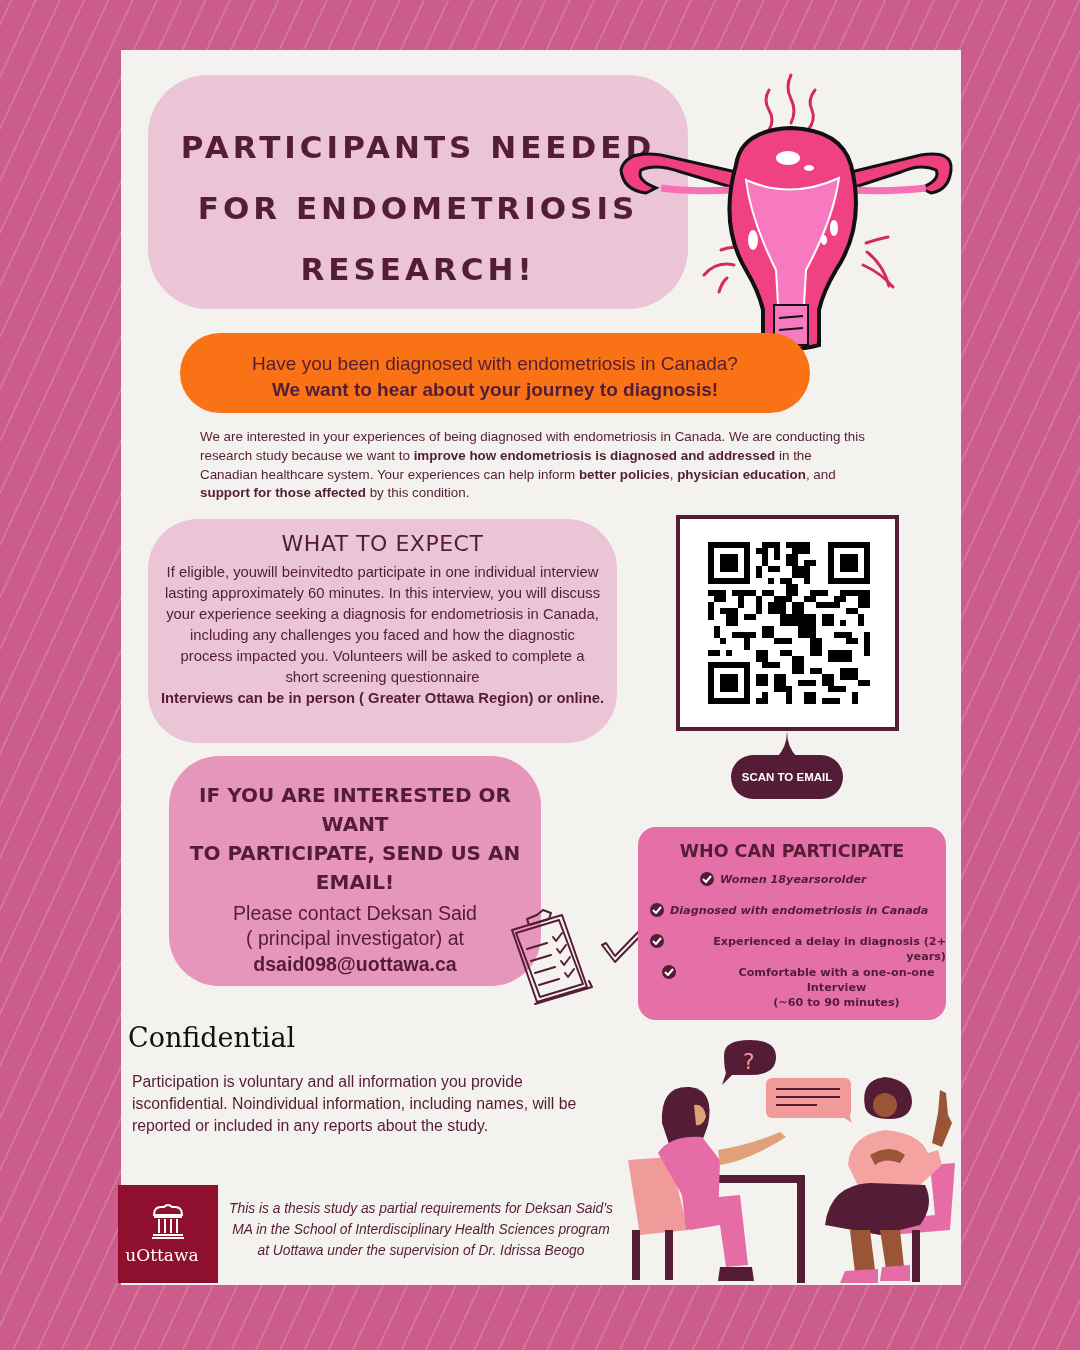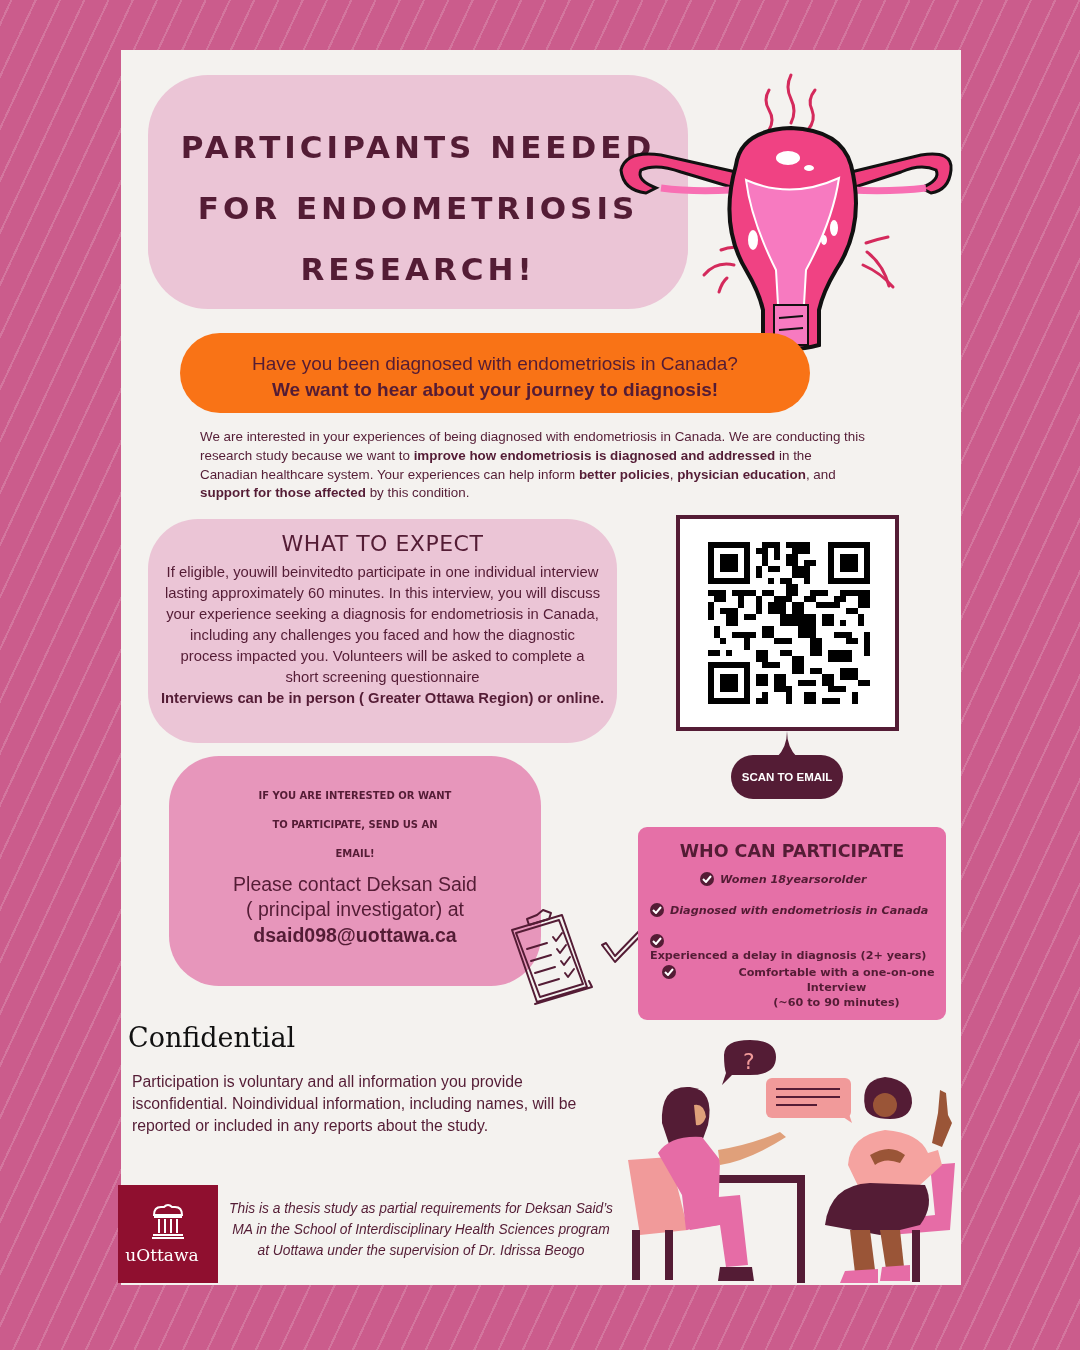--- a/index.html
+++ b/index.html
@@ -71,30 +71,30 @@
     font-size: 11.5px; font-weight: bold; text-align: center; line-height: 44px;
     cursor: pointer;
   }
 
   
   .interest-box {
     left: 48px; top: 706px; width: 372px; height: 230px;
     background: #e796bb; border-radius: 50px; text-align: center;
   }
   .interest-heading {
-    font-family: "DejaVu Sans", sans-serif; font-weight: bold; font-size: 10px;
+    font-family: "DejaVu Sans", sans-serif; font-weight: bold; font-size: 20px;
     line-height: 29px; margin-top: 25px; color: #541c35;
   }
   .interest-contact { font-size: 19.5px; line-height: 25px; margin-top: 4px; color: #541c35; }
   .interest-email { font-size: 19.5px; font-weight: bold; line-height: 26px; color: #541c35; }
 
   
   .who-box {
     left: 517px; top: 777px; width: 308px; height: 193px;
-    background: #e570a7; border-radius: 9px;
+    background: #e570a7; border-radius: 18px;
   }
   .who-title {
     position: absolute; left: 0; right: 0; top: 14px; text-align: center;
     font-family: "DejaVu Sans", sans-serif; font-weight: bold; font-size: 17.5px; color: #541c35;
   }
   .who-item { position: absolute; display: flex; align-items: flex-start; font-size: 11.2px; font-weight: bold; color: #541c35; font-family: "DejaVu Sans", sans-serif; }
   .who-item .txt { line-height: 15px; text-align: right; }
   .who-item.italic .txt { font-style: italic; }
   .check-icon {
     width: 14px; height: 14px; border-radius: 50%; background: #541c35;
@@ -316,21 +316,21 @@
       <span class="txt">Women 18yearsorolder</span>
     </div>
     <div class="who-item italic" style="left:12px; top:76px;">
       <span class="check-icon">
           <svg width="10" height="8" viewBox="0 0 10 8">
             <path d="M1 4 L4 7 L9 1" stroke="#fff" stroke-width="2" fill="none"></path>
           </svg>
         </span>
       <span class="txt">Diagnosed with endometriosis in Canada</span>
     </div>
-    <div class="who-item" style="left:12px; top:107px;flex-direction:column;">
+    <div class="who-item" style="left:12px; top:107px;">
       <span class="check-icon">
           <svg width="10" height="8" viewBox="0 0 10 8">
             <path d="M1 4 L4 7 L9 1" stroke="#fff" stroke-width="2" fill="none"></path>
           </svg>
         </span>
       <span class="txt">Experienced a delay in diagnosis (2+ years)</span>
     </div>
     <div class="who-item" style="left:24px; top:138px;gap:45px;">
       <span class="check-icon">
           <svg width="10" height="8" viewBox="0 0 10 8">

